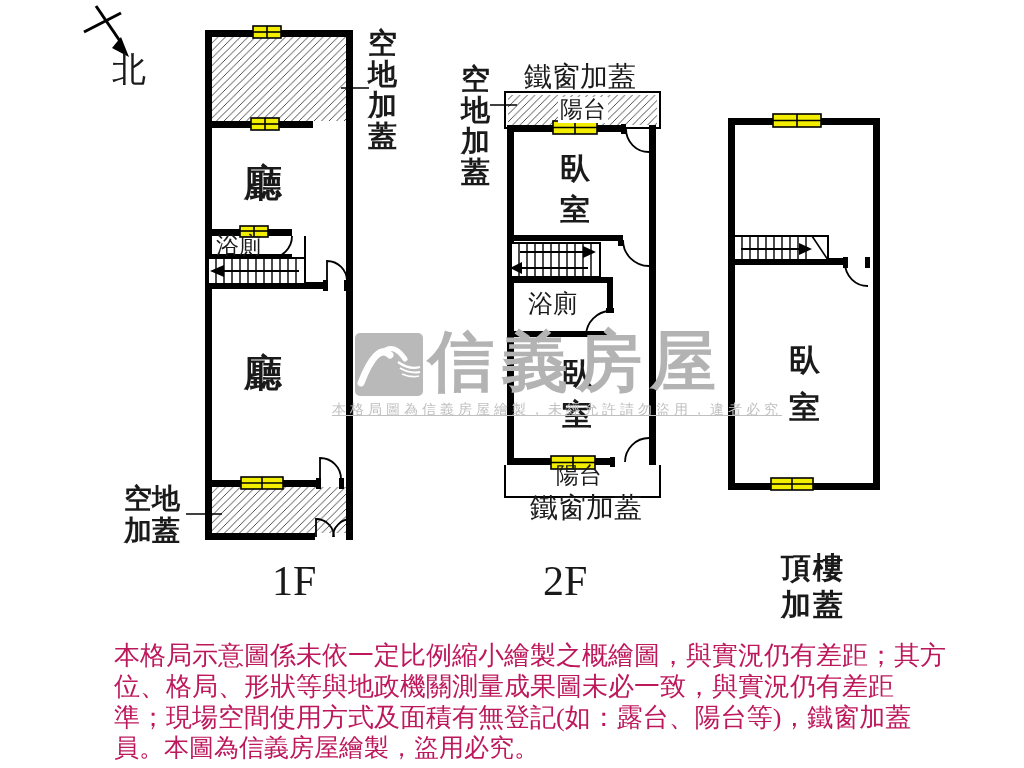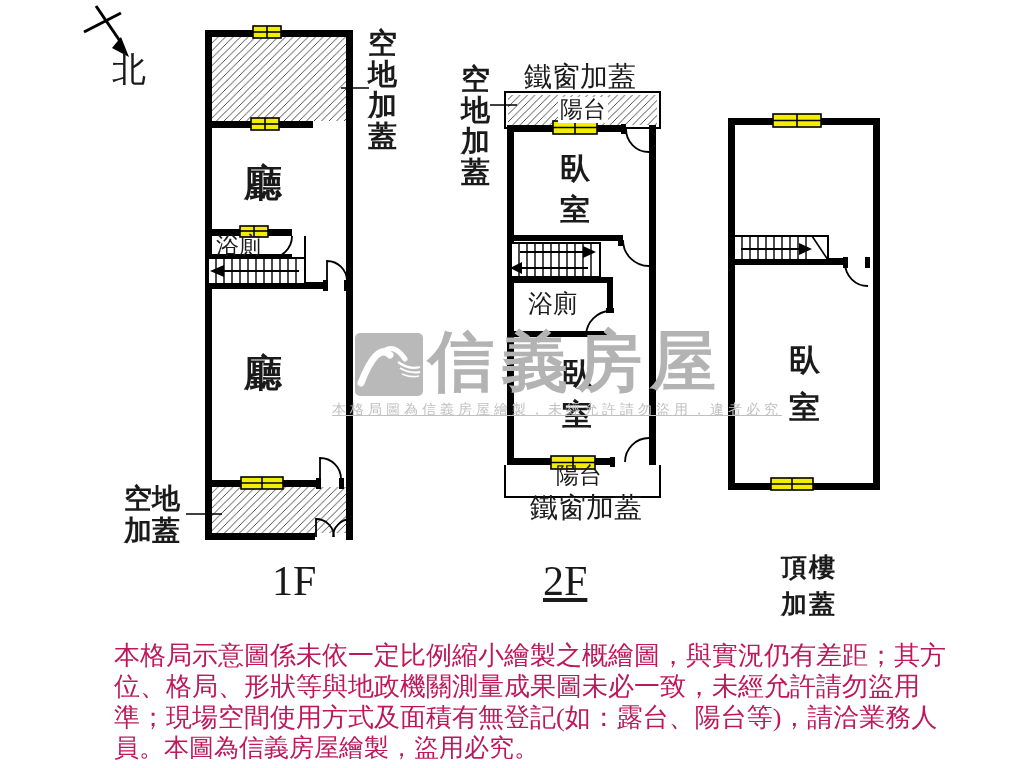--- a/index.html
+++ b/index.html
@@ -199,28 +199,28 @@
 <div class="lbl" style="left:272px;top:557px;font-size:42px;">1F</div>
 
 <div class="lbl" style="left:524px;top:61px;font-size:28px;">鐵窗加蓋</div>
 <div class="lbl balcony-tag" style="left:558px;top:97px;font-size:23px;">陽台</div>
 <div class="lbl vert" style="left:461px;top:64px;width:32px;font-size:29px;line-height:31px;">空地加蓋</div>
 <div class="lbl vert" style="left:560px;top:147px;width:34px;font-size:30px;line-height:42px;">臥室</div>
 <div class="lbl" style="left:528px;top:290px;font-size:25px;">浴廁</div>
 <div class="lbl vert" style="left:562px;top:352px;width:34px;font-size:30px;line-height:42px;">臥室</div>
 <div class="lbl" style="left:556px;top:463px;font-size:23px;">陽台</div>
 <div class="lbl" style="left:530px;top:492px;font-size:28px;">鐵窗加蓋</div>
-<div class="lbl" style="left:543px;top:557px;font-size:42px;text-decoration:underline;">2F</div>
+<div class="lbl" style="left:543px;top:557px;font-size:42px;">2F</div>
 
 <div class="lbl vert" style="left:789px;top:336px;width:36px;font-size:31px;line-height:48px;">臥室</div>
-<div class="lbl vert" style="left:781px;top:549px;width:68px;font-size:26px;line-height:37px;letter-spacing:2px;">頂樓加蓋</div>
+<div class="lbl vert" style="left:781px;top:549px;width:68px;font-size:30px;line-height:37px;letter-spacing:2px;">頂樓加蓋</div>
 
 <div class="lbl wm" style="left:428px;top:324px;font-size:66px;letter-spacing:8px;font-weight:bold;">信義房屋</div>
 <div class="lbl wm-small" style="left:332px;top:402px;font-size:14px;letter-spacing:4px;text-decoration:underline;">本格局圖為信義房屋繪製，未經允許請勿盜用，違者必究</div>
 
 <div>
   <div class="lbl disc" style="left:114px;top:641px;font-size:26px;">本格局示意圖係未依一定比例縮小繪製之概繪圖，與實況仍有差距；其方</div>
-  <div class="lbl disc" style="left:114px;top:672px;font-size:26px;">位、格局、形狀等與地政機關測量成果圖未必一致，未經允許請勿盜用</div>
-  <div class="lbl disc" style="left:114px;top:703px;font-size:26px;">準；現場空間使用方式及面積有無登記(如：露台、陽台等)，請洽業務人</div>
+  <div class="lbl disc" style="left:114px;top:672px;font-size:26px;">位、格局、形狀等與地政機關測量成果圖未必一致，與實況仍有差距</div>
+  <div class="lbl disc" style="left:114px;top:703px;font-size:26px;">準；現場空間使用方式及面積有無登記(如：露台、陽台等)，鐵窗加蓋</div>
   <div class="lbl disc" style="left:114px;top:734px;font-size:25px;">員。本圖為信義房屋繪製，盜用必究。</div>
 </div>
 
 </div>
 
 </body></html>

